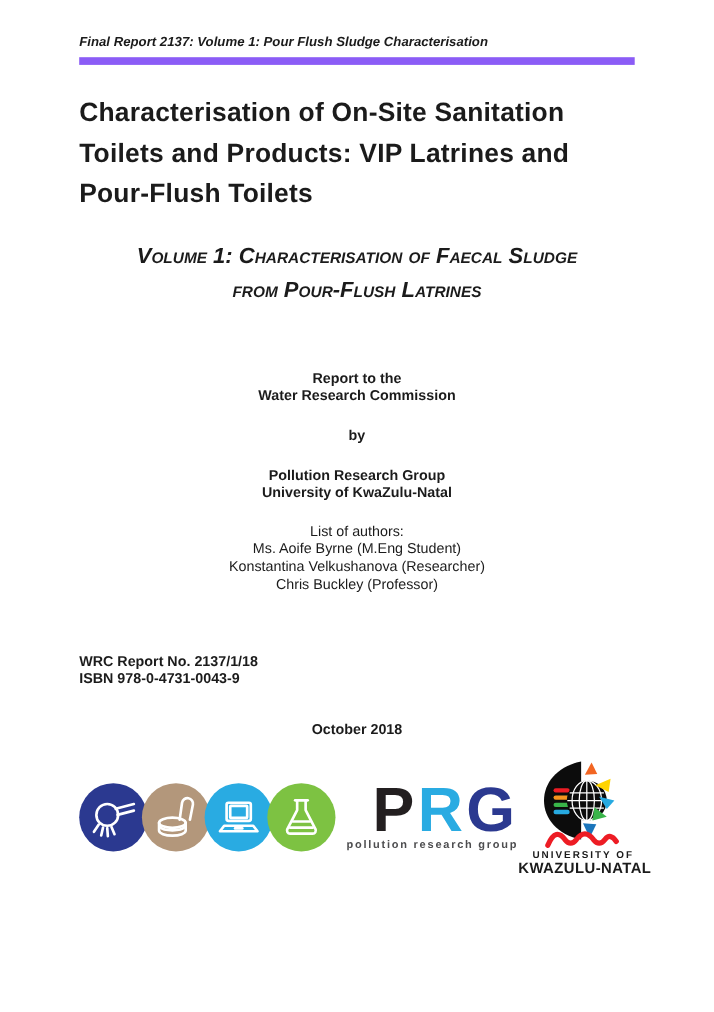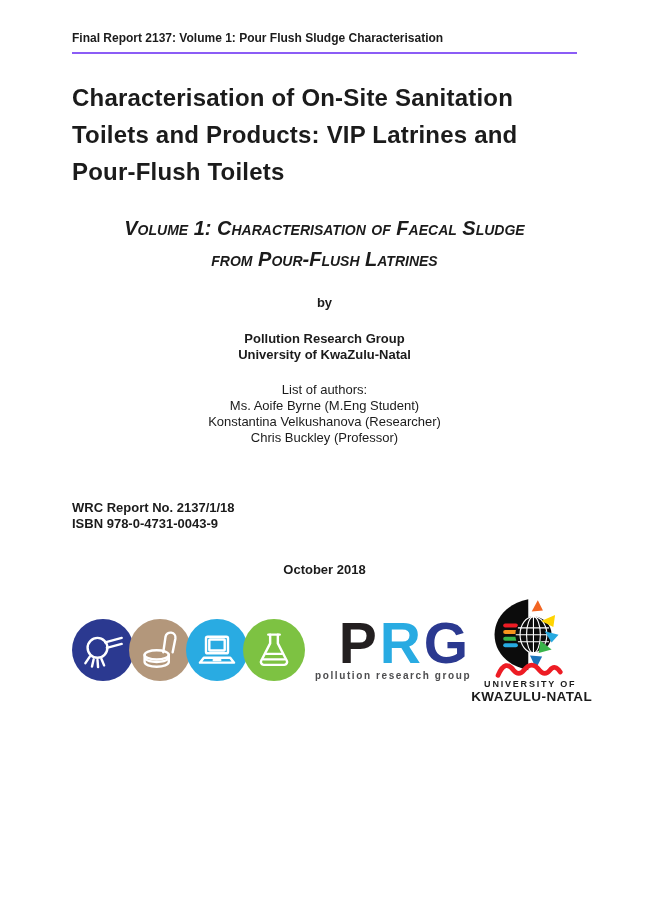--- a/index.html
+++ b/index.html
@@ -9,22 +9,23 @@
     font-family: "Liberation Sans", sans-serif;
     color: #1b1b1b;
     overflow: hidden;
   }
   .page { width: 649px; height: 920px; padding: 0 72px; background: #fff; }
 
   .header {
     margin-top: 31px;
     font-size: 12px;
     font-weight: bold;
+    font-style: italic;
     padding-bottom: 7px;
-    border-bottom: 2px solid #8b5cf6;
+    border-bottom: 7px solid #8b5cf6;
     color: #1b1b1b;
   }
 
   .title {
     margin-top: 25px;
     text-align: left;
     font-size: 24px;
     font-weight: bold;
     line-height: 37px;
     letter-spacing: 0.2px;
@@ -111,20 +112,24 @@
     <div>Characterisation of On-Site Sanitation</div>
     <div>Toilets and Products: VIP Latrines and</div>
     <div>Pour-Flush Toilets</div>
   </div>
 
   <div class="subtitle">
     <div>Volume 1: Characterisation of Faecal Sludge</div>
     <div>from Pour-Flush Latrines</div>
   </div>
 
+  <div class="report-to center bold body-text">
+    <div>Report to the</div>
+    <div>Water Research Commission</div>
+  </div>
 
   <div class="byline center bold body-text">by</div>
 
   <div class="org center bold body-text">
     <div>Pollution Research Group</div>
     <div>University of KwaZulu-Natal</div>
   </div>
 
   <div class="authors center body-text">
     <div>List of authors:</div>

